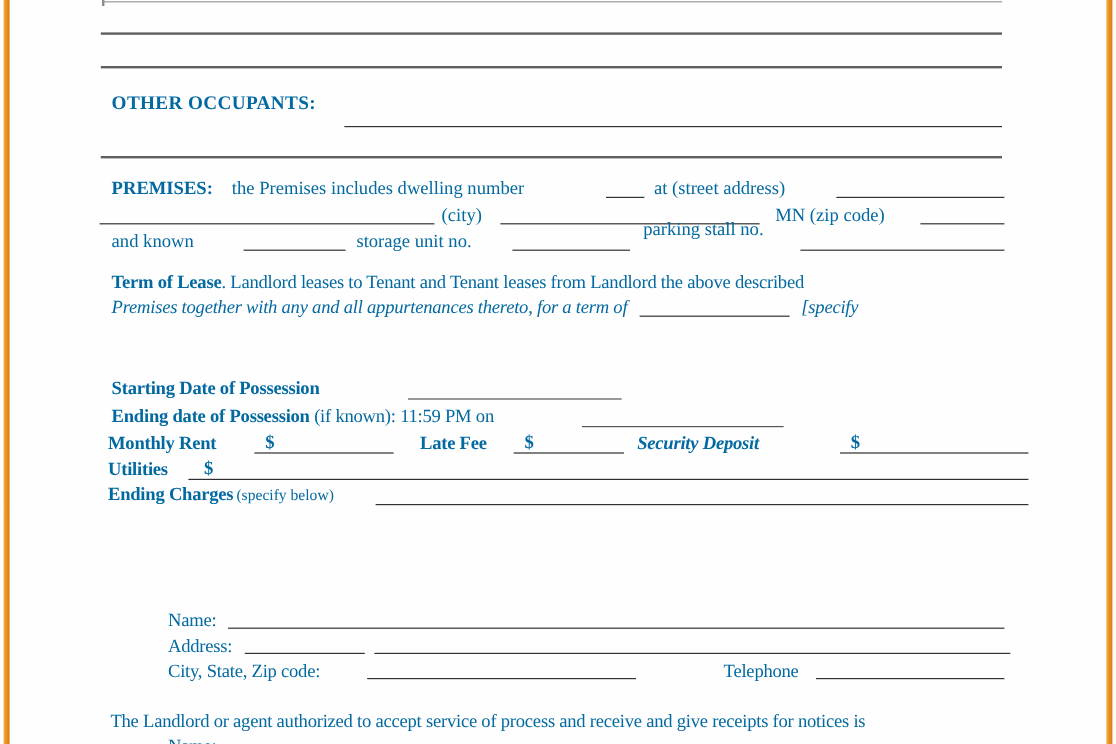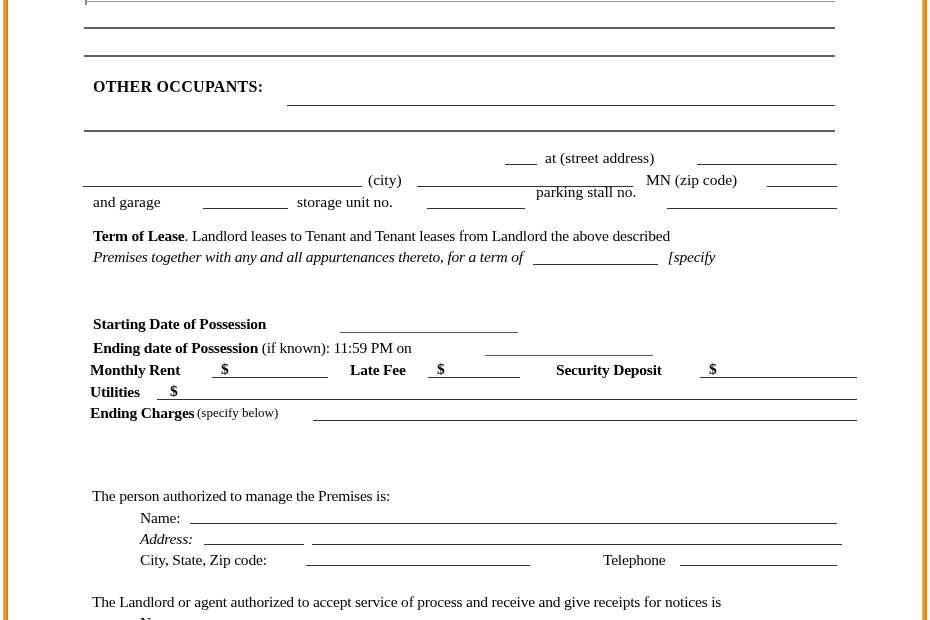--- a/index.html
+++ b/index.html
@@ -1,18 +1,18 @@
 <!DOCTYPE html>
 <html><head>
 <meta charset="utf-8">
 <style>
   html,body { margin:0; padding:0; background:#ffffff; }
   .page {
     position:relative; width:930px; height:620px; background:#fefefe;
-    font-family:"Liberation Serif","DejaVu Serif",serif; color:#000000;
+    font-family:"Liberation Serif","DejaVu Serif",serif; color:#0369a1;
     overflow:hidden;
   }
   .stripe { position:absolute; top:0; bottom:0; width:5px;
     background:linear-gradient(90deg,#f3ae45 0%,#e8921e 45%,#d87f10 100%); }
   .stripe.left { left:3px; }
   .stripe.right { left:922px; }
   .rule { position:absolute; height:0; border-top:2px solid #5f5f5f; }
   .rule.light { border-top:1.5px solid #9a9a9a; }
   .tick { position:absolute; width:2px; background:#8a8a8a; }
   .uline { position:absolute; height:0; border-top:1.6px solid #333333; }
@@ -37,31 +37,36 @@
 
   <div class="tick" style="left:85px;top:0;height:5px;"></div>
   <div class="rule light" style="left:86px;top:1px;width:749px;"></div>
   <div class="rule" style="left:84px;top:27px;width:751px;"></div>
   <div class="rule" style="left:84px;top:55px;width:751px;"></div>
 
   <div class="txt b big" style="left:93px;top:78px;">OTHER OCCUPANTS:</div>
   <div class="uline" style="left:287px;top:105px;width:548px;border-top-width:1.8px;"></div>
   <div class="rule" style="left:84px;top:130px;width:751px;"></div>
 
+  <div class="txt" style="left:93px;top:149px;">
+    <span class="b">PREMISES:</span>
+    <span class="gap8"></span>
+    <span>the Premises includes dwelling number</span>
+  </div>
   <div class="uline" style="left:505px;top:164px;width:32px;"></div>
   <div class="txt" style="left:545px;top:149px;">at (street address)</div>
   <div class="uline" style="left:697px;top:164px;width:140px;"></div>
 
   <div class="uline" style="left:83px;top:186px;width:279px;"></div>
   <div class="txt" style="left:368px;top:171px;">(city)</div>
   <div class="uline" style="left:417px;top:186px;width:216px;"></div>
   <div class="txt" style="left:646px;top:171px;">MN (zip code)</div>
   <div class="uline" style="left:767px;top:186px;width:70px;"></div>
 
-  <div class="txt" style="left:93px;top:193px;">and garage</div>
+  <div class="txt" style="left:93px;top:193px;">and known</div>
   <div class="uline" style="left:203px;top:208px;width:85px;"></div>
   <div class="txt" style="left:297px;top:193px;">storage unit no.</div>
   <div class="uline" style="left:427px;top:208px;width:98px;"></div>
   <div class="txt" style="left:536px;top:183px;">parking stall no.</div>
   <div class="uline" style="left:667px;top:208px;width:170px;"></div>
 
   <div class="txt cond" style="left:93px;top:227px;">
     <span class="b">Term of Lease</span><span>.  Landlord leases to Tenant and Tenant leases from Landlord the above described</span>
   </div>
   <div class="txt cond" style="left:93px;top:248px;font-style:italic;">
@@ -78,41 +83,40 @@
   <div class="uline" style="left:485px;top:355px;width:168px;border-top-color:#555;"></div>
 
   <div class="txt b cond" style="left:90px;top:361px;">Monthly Rent</div>
   <div class="dblank" style="left:212px;top:360px;width:116px;">
     <span class="d">$</span>
   </div>
   <div class="txt b cond" style="left:350px;top:361px;">Late Fee</div>
   <div class="dblank" style="left:428px;top:360px;width:92px;">
     <span class="d">$</span>
   </div>
-  <div class="txt b cond" style="left:556px;top:361px;">Security Deposit</div>
+  <div class="txt b cond" style="left:531px;top:361px;font-style:italic;">Security Deposit</div>
   <div class="dblank" style="left:700px;top:360px;width:157px;">
     <span class="d">$</span>
   </div>
 
   <div class="txt b cond" style="left:90px;top:383px;">Utilities</div>
   <div class="dblank" style="left:157px;top:382px;width:700px;">
     <span class="d" style="padding-left:13px;">$</span>
   </div>
 
   <div class="txt b cond" style="left:90px;top:404px;">Ending Charges</div>
   <div class="txt small" style="left:197px;top:406px;">(specify below)</div>
   <div class="uline" style="left:313px;top:420px;width:544px;"></div>
 
 
-  <div class="txt cond" style="left:92px;top:487px;">The person authorized to manage the Premises is:</div>
 
   <div class="txt cond" style="left:140px;top:509px;">Name:</div>
   <div class="uline" style="left:190px;top:523px;width:647px;"></div>
 
-  <div class="txt cond" style="left:140px;top:530px;font-style:italic;">Address:</div>
+  <div class="txt cond" style="left:140px;top:530px;">Address:</div>
   <div class="uline" style="left:204px;top:544px;width:100px;"></div>
   <div class="uline" style="left:312px;top:544px;width:530px;"></div>
 
   <div class="txt cond" style="left:140px;top:551px;">City, State, Zip code:</div>
   <div class="uline" style="left:306px;top:565px;width:224px;"></div>
   <div class="txt cond" style="left:603px;top:551px;">Telephone</div>
   <div class="uline" style="left:680px;top:565px;width:157px;"></div>
 
   <div class="txt cond" style="left:92px;top:593px;">The Landlord or agent authorized to accept service of process and receive and give receipts for notices is</div>
   <div class="txt cond" style="left:140px;top:614px;">Name:</div>

